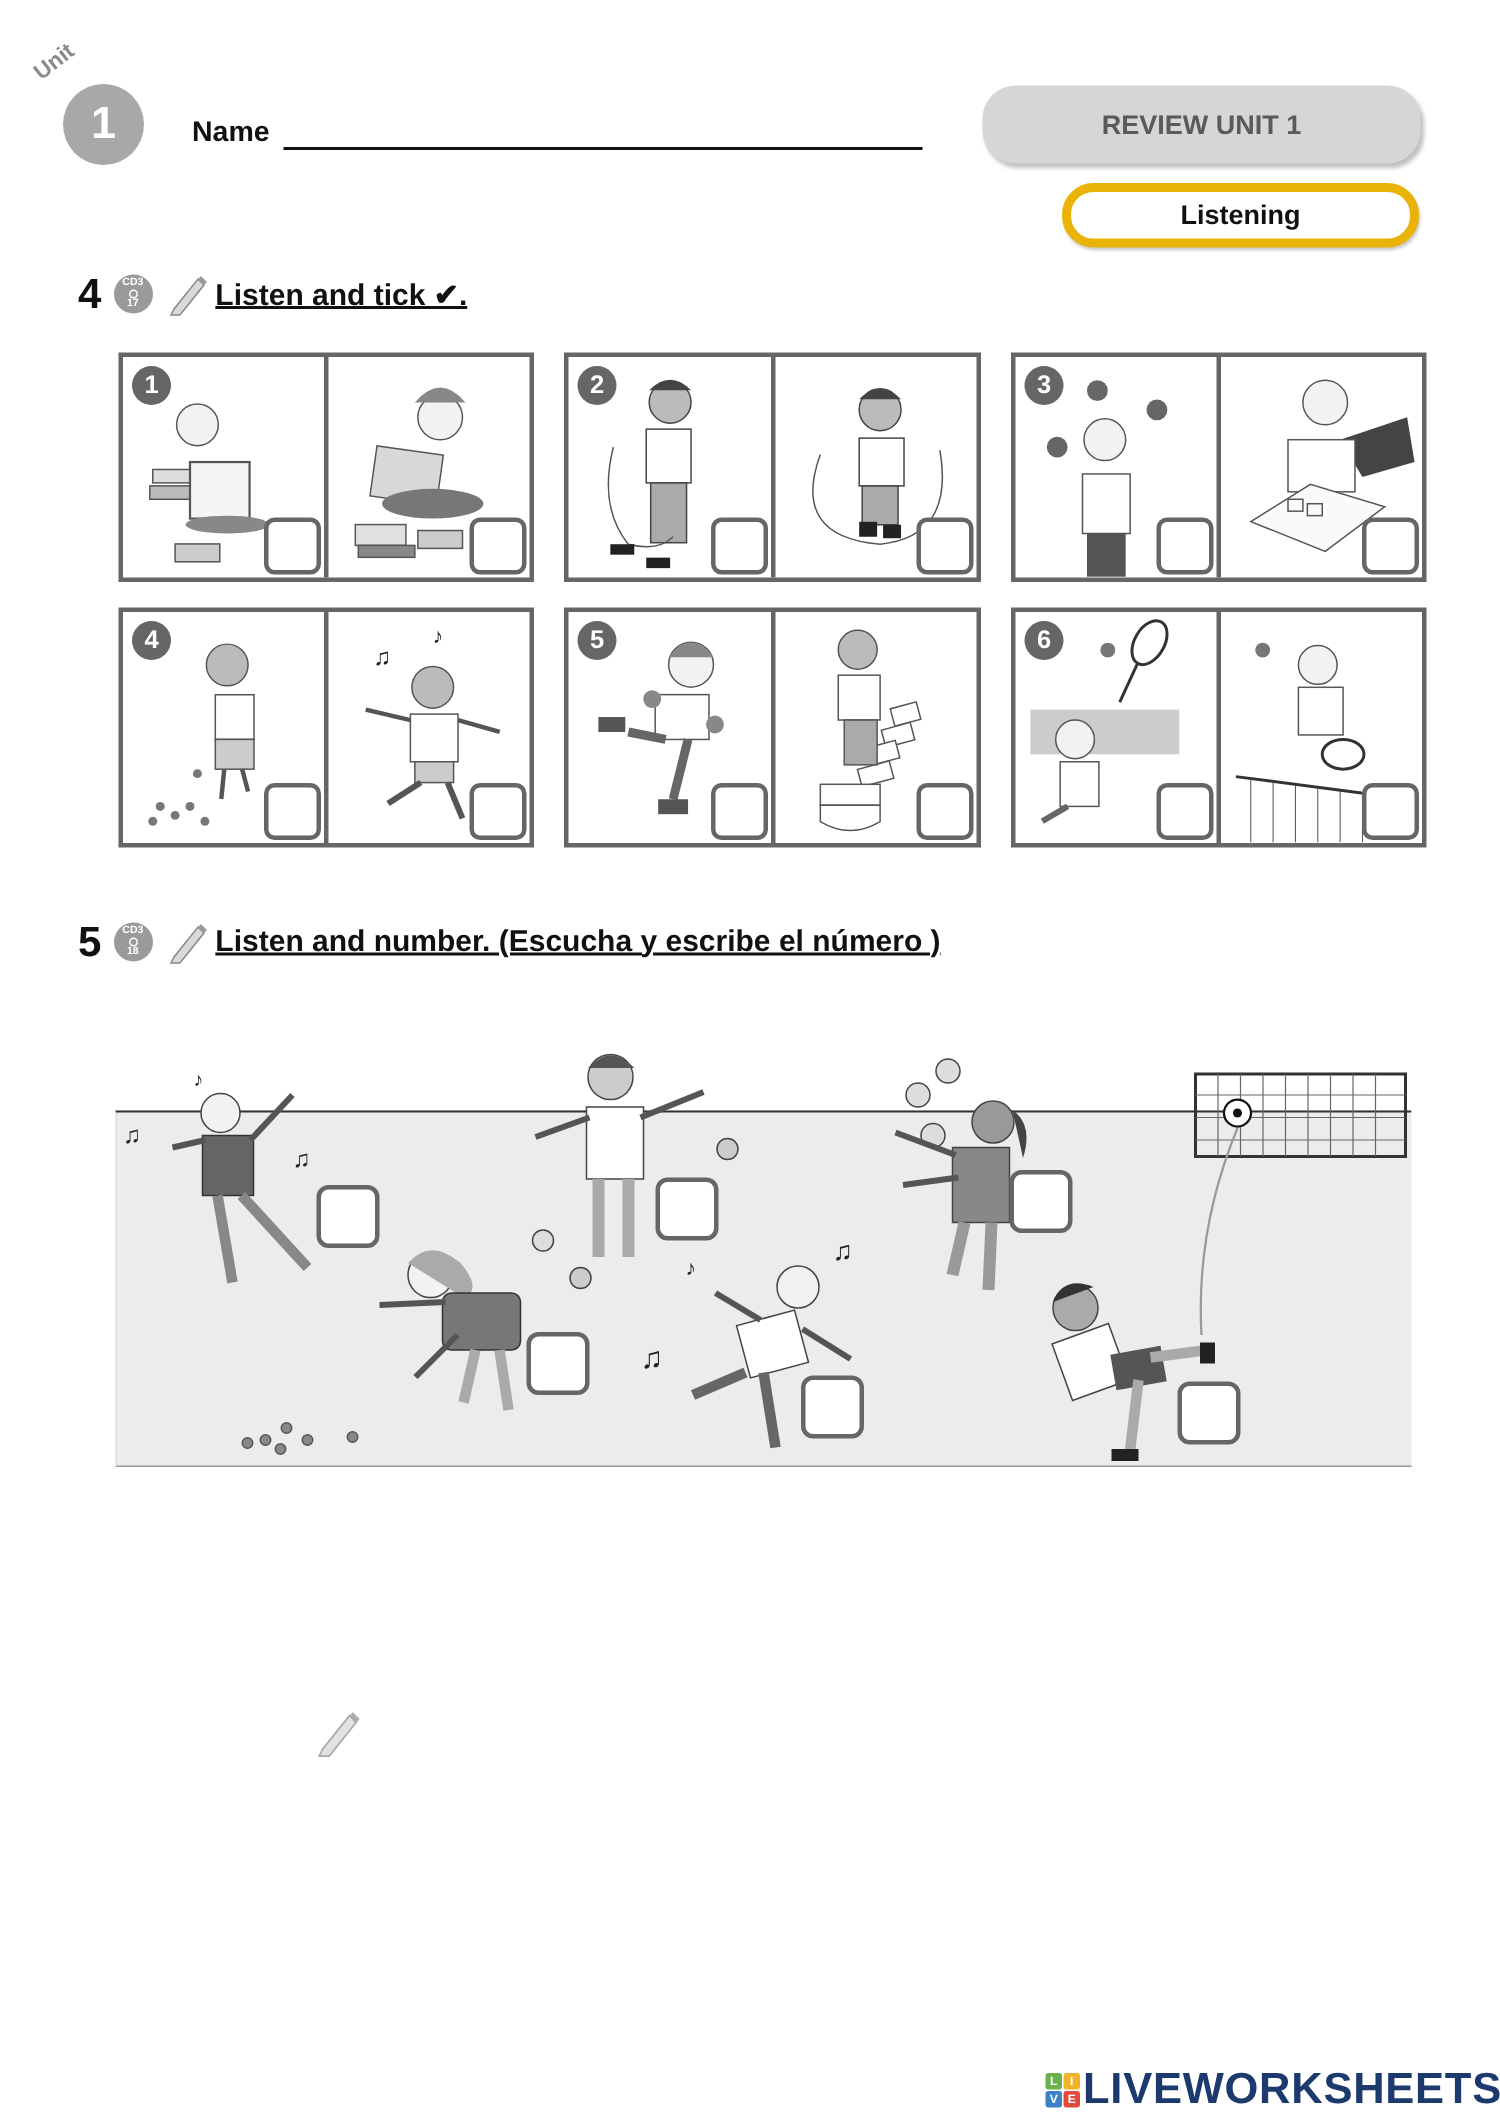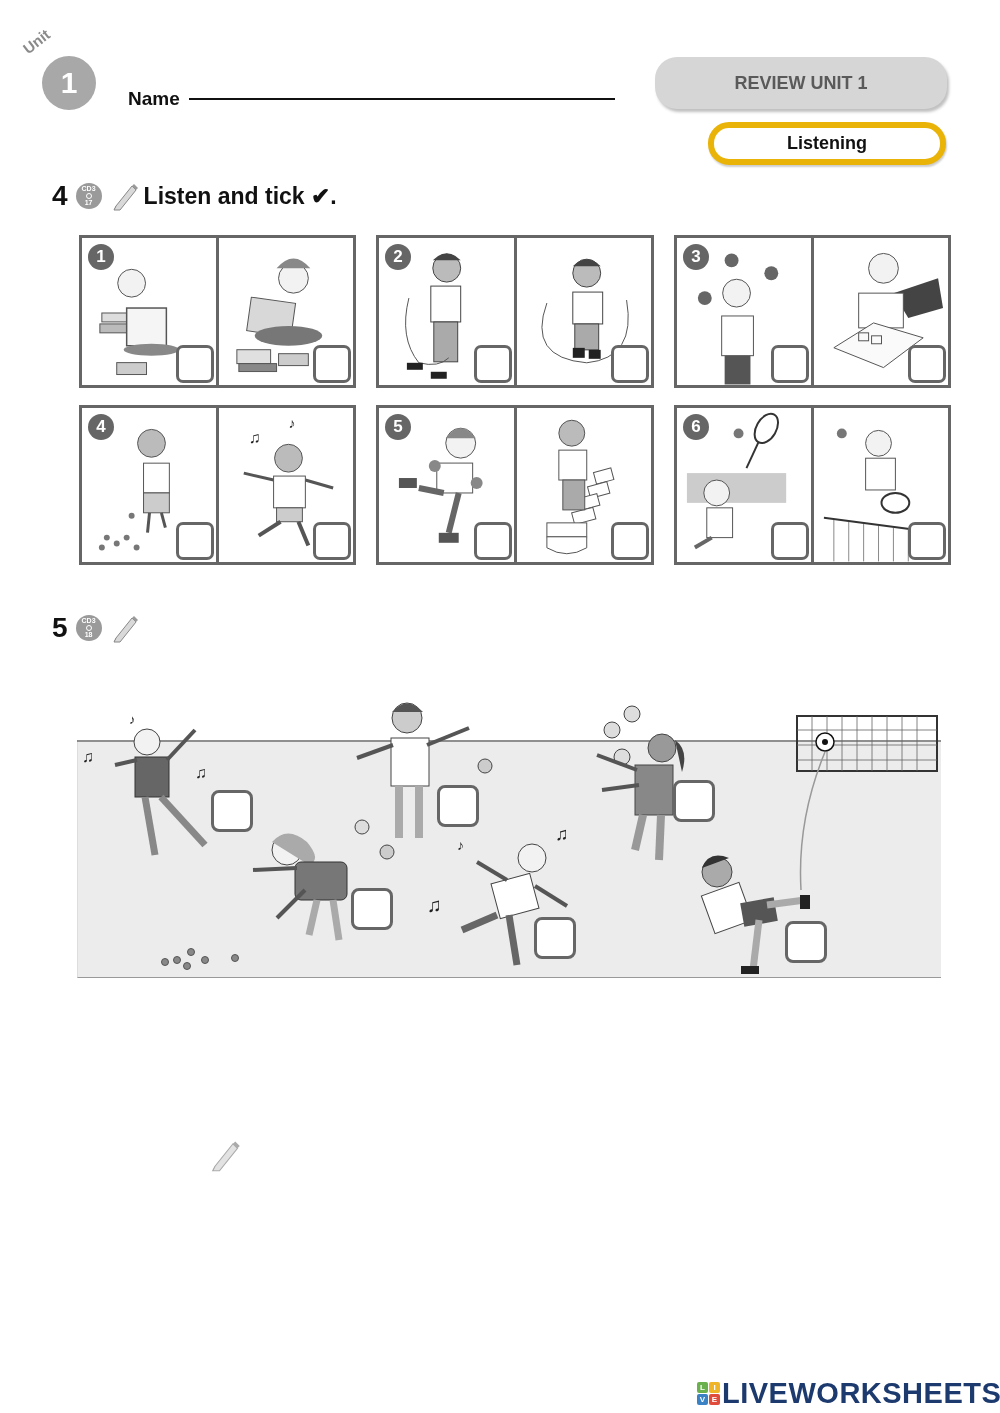--- a/index.html
+++ b/index.html
@@ -3,33 +3,33 @@
 <meta charset="utf-8">
 <style>
   * { box-sizing: border-box; margin: 0; padding: 0; }
   html, body { width: 1000px; height: 1413px; background: #ffffff; overflow: hidden; }
   body { position: relative; font-family: "Liberation Sans", sans-serif; color: #111; }
 
   
   .unit-badge { position: absolute; left: 28px; top: 36px; width: 72px; height: 76px; }
   .unit-word { position: absolute; left: 2px; top: 4px; font-size: 15px; font-weight: bold; color: #8a8a8a; transform: rotate(-38deg); transform-origin: left bottom; }
   .unit-circle { position: absolute; left: 14px; top: 20px; width: 54px; height: 54px; border-radius: 50%; background: #a8a8a8; color: #fff; font-size: 30px; font-weight: bold; display: flex; align-items: center; justify-content: center; }
-  .name-label { position: absolute; left: 128px; top: 78px; font-size: 19px; font-weight: bold; margin-top: 10px; }
+  .name-label { position: absolute; left: 128px; top: 78px; font-size: 19px; font-weight: bold; }
   .name-line { position: absolute; left: 189px; top: 98px; width: 426px; height: 2px; background: #111; }
 
   .review-pill { position: absolute; left: 655px; top: 57px; width: 292px; height: 52px; border-radius: 22px; background: #d6d6d6; box-shadow: 2px 3px 3px rgba(0,0,0,0.25); display: flex; align-items: center; justify-content: center; font-size: 18px; font-weight: bold; color: #5a5a5a; }
   .listening-pill { position: absolute; left: 708px; top: 122px; width: 238px; height: 43px; border-radius: 21px; border: 6px solid #eab308; background: #fff; box-shadow: 1px 2px 2px rgba(0,0,0,0.2); display: flex; align-items: center; justify-content: center; font-size: 18px; font-weight: bold; }
 
   
   .ex-heading { position: absolute; display: flex; align-items: center; font-weight: bold; }
   .ex-num { font-size: 28px; margin-right: 8px; }
   .cd-icon { width: 26px; height: 26px; border-radius: 50%; background: #9a9a9a; color: #fff; font-size: 7px; line-height: 8px; display: flex; flex-direction: column; align-items: center; justify-content: center; margin-right: 6px; }
   .cd-icon .hole { width: 6px; height: 6px; border-radius: 50%; border: 1px solid #fff; margin: 0; }
   .pencil-icon { width: 32px; height: 32px; margin-right: 4px; }
-  .ex-text { font-size: 23px; }
+  .ex-text { font-size: 20px; text-decoration: underline; }
 
   
   .pair { position: absolute; border: 3px solid #666; background: #fff; display: flex; }
   .pic { position: relative; flex: 1; height: 100%; }
   .pic + .pic { border-left: 3px solid #666; }
   .pic svg.art { position: absolute; left: 0; top: 0; width: 100%; height: 100%; }
   .num-badge { position: absolute; left: 6px; top: 6px; width: 26px; height: 26px; border-radius: 50%; background: #666; color: #fff; font-size: 17px; font-weight: bold; display: flex; align-items: center; justify-content: center; }
   .tick-box { position: absolute; right: 2px; bottom: 2px; width: 38px; height: 38px; border: 3px solid #666; border-radius: 7px; background: #fff; cursor: pointer; }
 
   
@@ -262,20 +262,21 @@
   <span class="cd-icon">
     <span>CD3</span>
     <span class="hole"></span>
     <span>18</span>
   </span>
   <svg class="pencil-icon" viewBox="0 0 32 32">
     <polygon points="8,26 6,30 10,28" fill="#111"></polygon>
     <polygon points="8,26 24,6 28,10 12,30 6,30" fill="#d9d9d9" stroke="#888" stroke-width="1"></polygon>
     <polygon points="24,6 26,4 30,8 28,10" fill="#9a9a9a"></polygon>
   </svg>
+  <span class="ex-text">Listen and number. (Escucha y escribe el número )</span>
 </div>
 
 <div class="scene">
   <div class="scene-bg"></div>
   <svg viewBox="0 0 864 288">
     <line x1="0" y1="51" x2="864" y2="51" stroke="#333" stroke-width="1.2"></line>
 
     <g>
       <rect x="720" y="26" width="140" height="55" fill="none" stroke="#333" stroke-width="2"></rect>
       <g stroke="#666" stroke-width="0.8">

